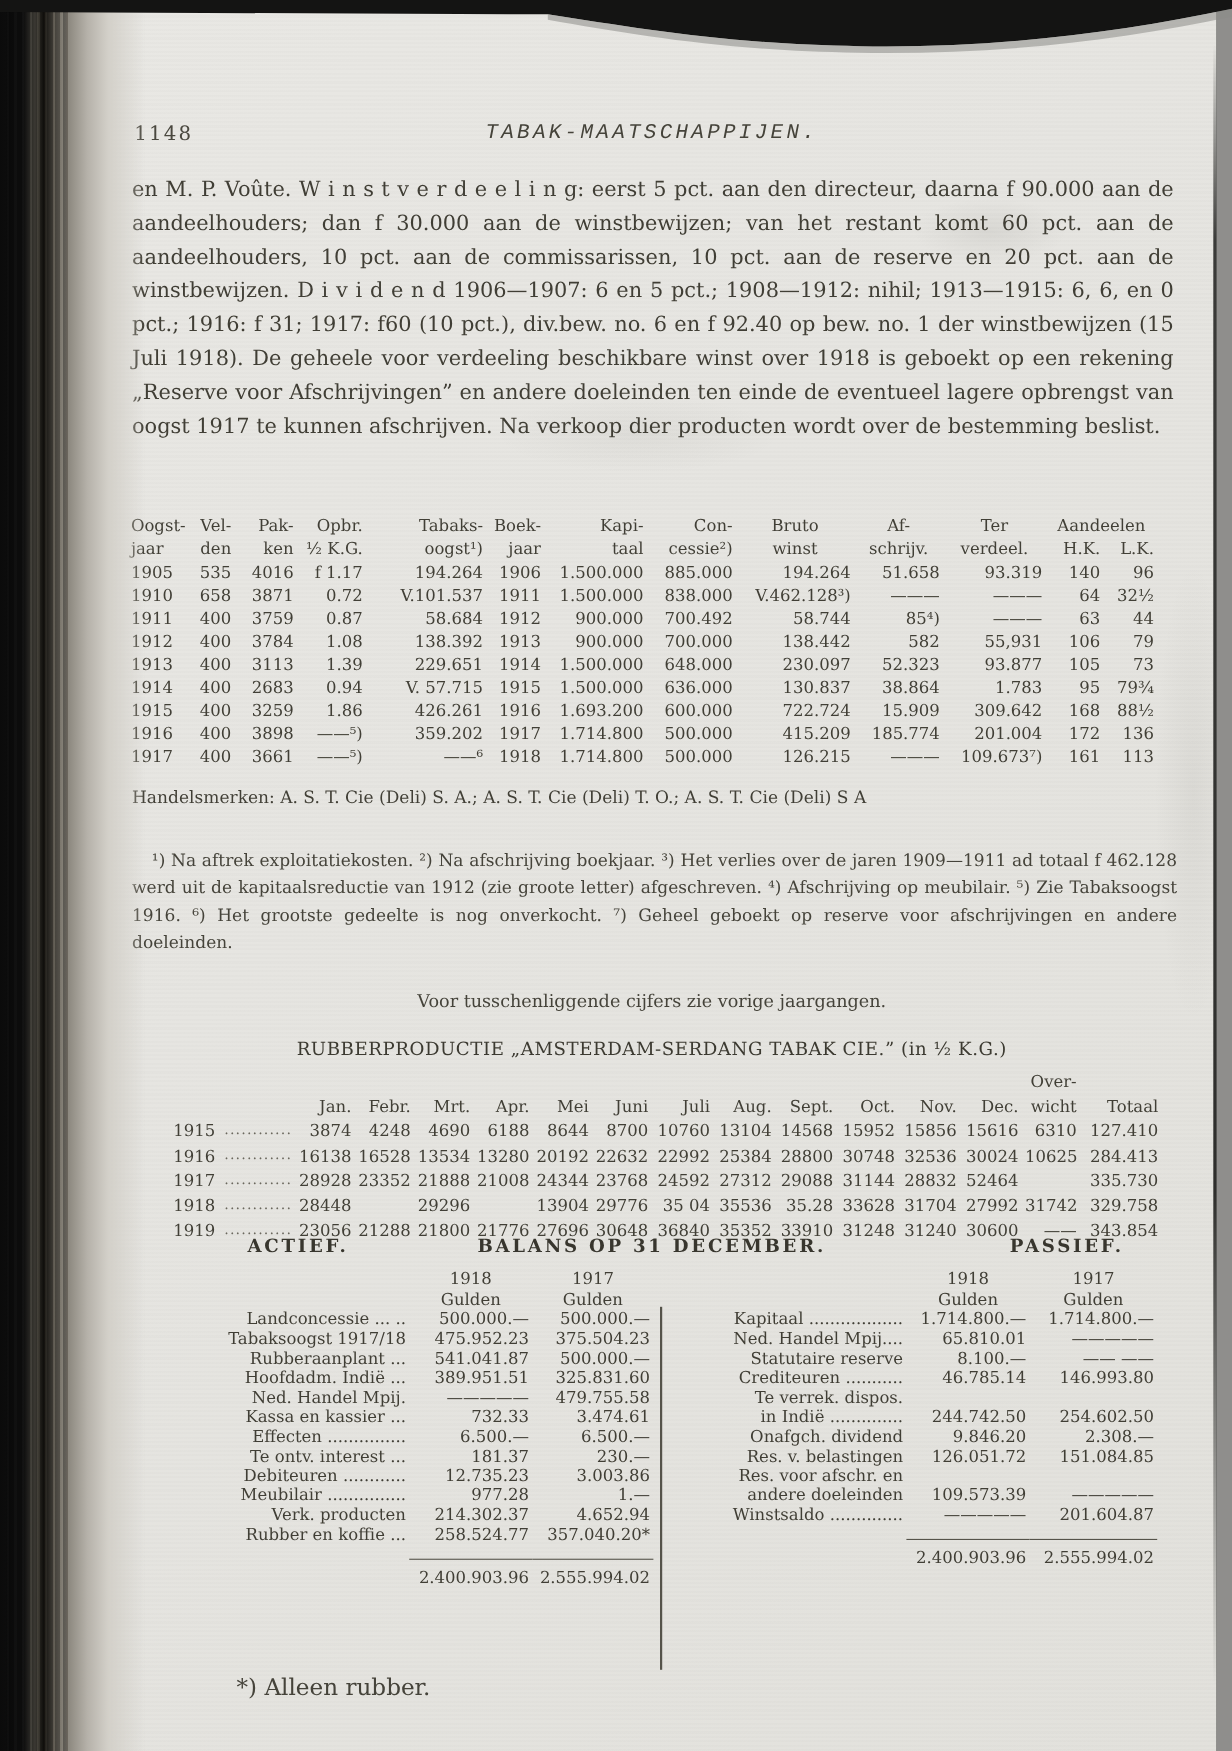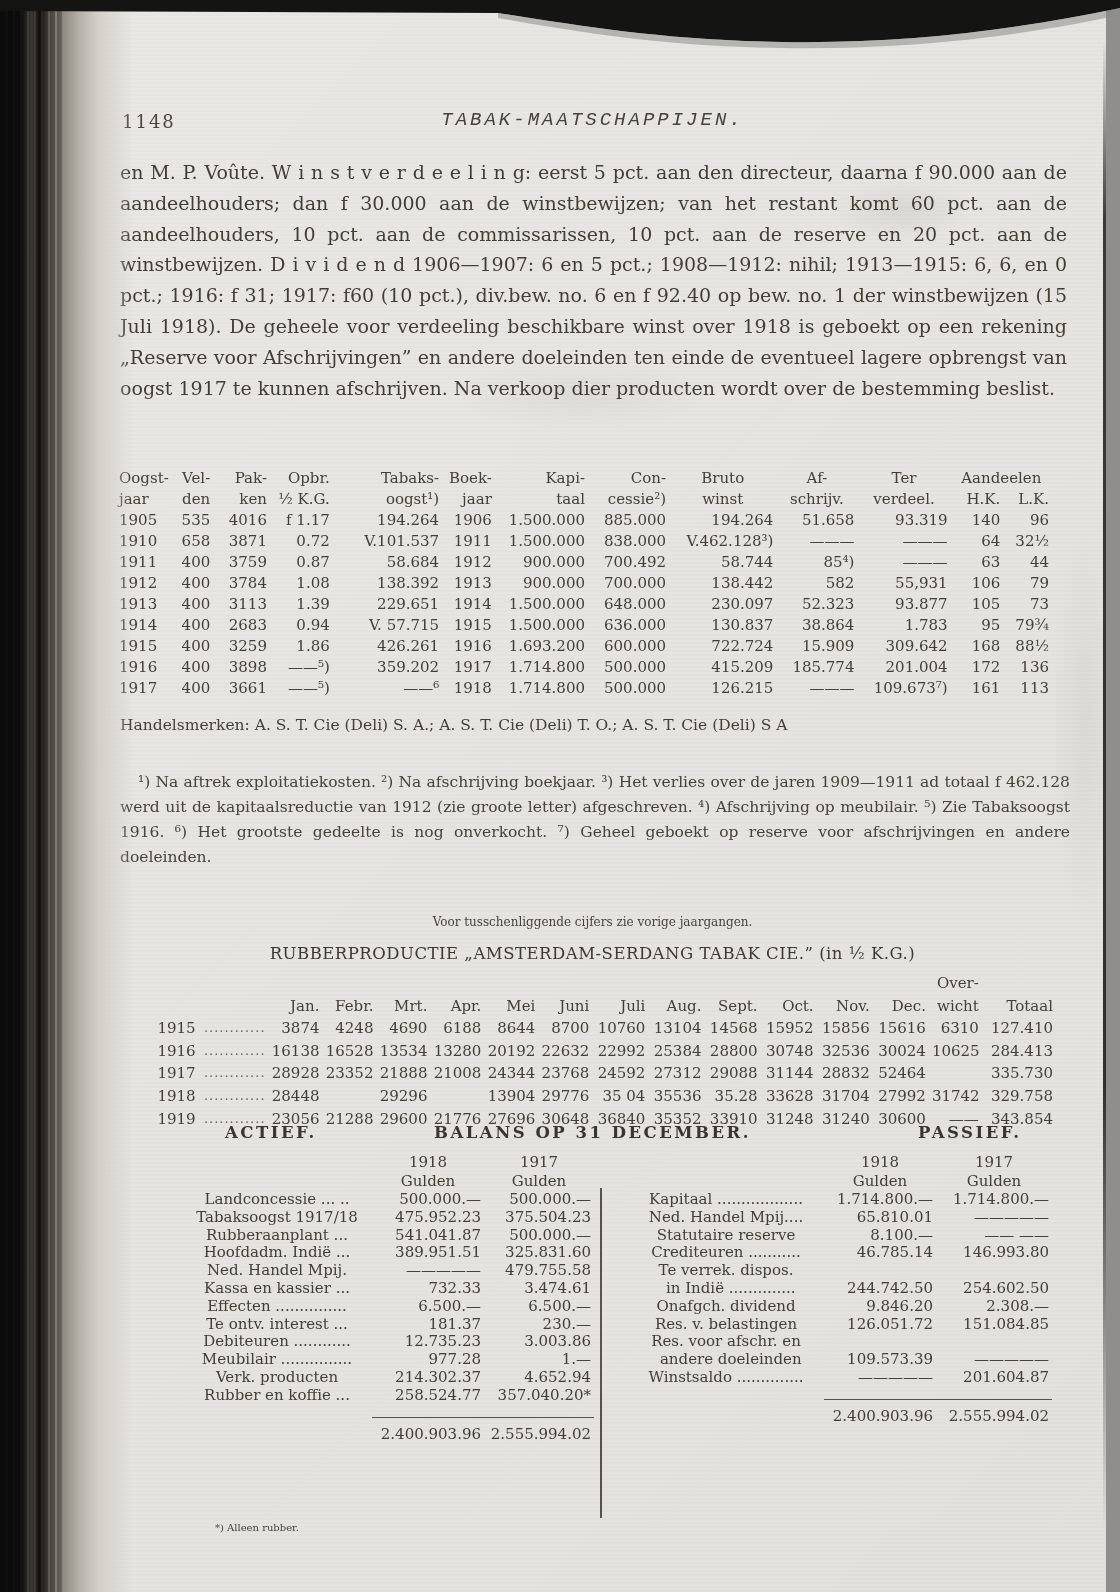--- a/index.html
+++ b/index.html
@@ -42,45 +42,45 @@
   th,td{padding:0 3px;font-weight:normal;overflow:visible;white-space:nowrap;}
   .harvest{left:86px;top:458px;width:936px;font-size:15px;color:#413f36;}
   .harvest th,.harvest td{text-align:right;line-height:21px;}
   .harvest th:first-child,.harvest td:first-child{text-align:left;}
   .harvest thead th{text-align:right;}
   .harvest thead th.c{text-align:center;}
   .harvest thead th:first-child{text-align:left;}
 
   .trademarks{left:90px;top:703px;width:950px;font-size:15.5px;line-height:25px;text-align:justify;color:#413f36;}
   .footnotes{left:90px;top:760px;width:950px;font-size:15.5px;line-height:25px;text-align:justify;text-indent:18px;color:#45433a;}
-  .interim{left:90px;top:890px;width:945px;text-align:center;font-size:12px;color:#45433a;margin-top:15px;}
+  .interim{left:90px;top:890px;width:945px;text-align:center;font-size:16px;color:#45433a;}
   .rubber-title{left:90px;top:934px;width:945px;text-align:center;font-size:16.5px;letter-spacing:0.5px;color:#3c3a31;}
 
   .rubber{left:120px;top:962px;width:906px;font-size:15px;color:#413f36;}
   .rubber th,.rubber td{text-align:right;line-height:22.6px;}
   .rubber th:nth-child(-n+2),.rubber td:nth-child(-n+2){text-align:right;}
   .rubber td:nth-child(2){color:#6a675d;letter-spacing:1px;font-size:13px;}
 
   .bal-h{font-size:16.5px;font-weight:bold;letter-spacing:2.5px;color:#38362e;}
   .h-actief{left:195px;top:1113px;}
   .h-title{left:90px;top:1113px;width:945px;text-align:center;}
   .h-passief{left:888px;top:1113px;}
 
   .bal{font-size:15px;color:#403e35;}
   .bal th,.bal td{line-height:17.8px;vertical-align:bottom;}
   .bal td{text-align:right;}
-  .bal td:first-child{text-align:center;white-space:pre-line;}
+  .bal td:first-child{text-align:right;white-space:pre-line;}
   .bal thead th{text-align:center;line-height:19px;}
   .bal .spacer td{height:12px;}
   .bal tfoot .tline td{border-top:1.5px solid #55534a;height:4px;}
   .bal tfoot .tot td{text-align:right;padding-top:4px;}
   .bal-left{left:152px;top:1143px;width:412px;}
   .bal-right{left:598px;top:1143px;width:424px;}
   .bal-divider{left:570px;top:1178px;width:2px;height:330px;background:#55534a;}
-  .bottom-note{left:185px;top:1512px;font-size:10px;color:#45433a;}
+  .bottom-note{left:185px;top:1512px;font-size:21px;color:#45433a;}
 </style>
 </head>
 <body>
 
 <div class="page">
   <div class="smudge sm1"></div>
   <div class="smudge sm2"></div>
   <div class="smudge sm3"></div>
 
   <div class="abs pagenum">1148</div>
@@ -394,21 +394,21 @@
           <td>31704</td>
           <td>27992</td>
           <td>31742</td>
           <td>329.758</td>
         </tr>
         <tr>
           <td>1919</td>
           <td>............</td>
           <td>23056</td>
           <td>21288</td>
-          <td>29600</td>
+          <td>21800</td>
           <td>21776</td>
           <td>27696</td>
           <td>30648</td>
           <td>36840</td>
           <td>35352</td>
           <td>33910</td>
           <td>31248</td>
           <td>31240</td>
           <td>30600</td>
           <td>——</td>

